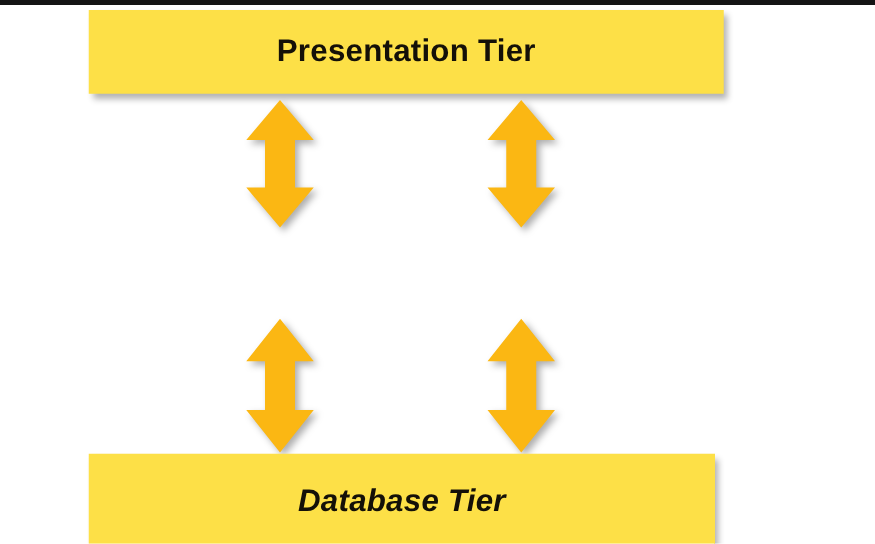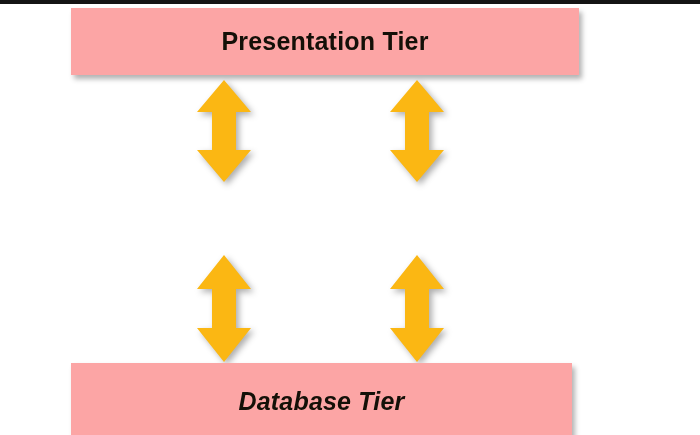--- a/index.html
+++ b/index.html
@@ -26,21 +26,21 @@
     left: 0;
     top: 0;
     width: 700px;
     height: 4px;
     background: #141414;
   }
 
   
   .tier-box {
     position: absolute;
-    background: #fca5a5;
+    background: #fde047;
     box-shadow: 3px 4px 5px rgba(0,0,0,0.30);
     display: flex;
     align-items: center;
     justify-content: center;
   }
   .tier-label {
     color: #141008;
     font-family: "Liberation Sans", sans-serif;
     font-weight: bold;
     font-size: 25px;

